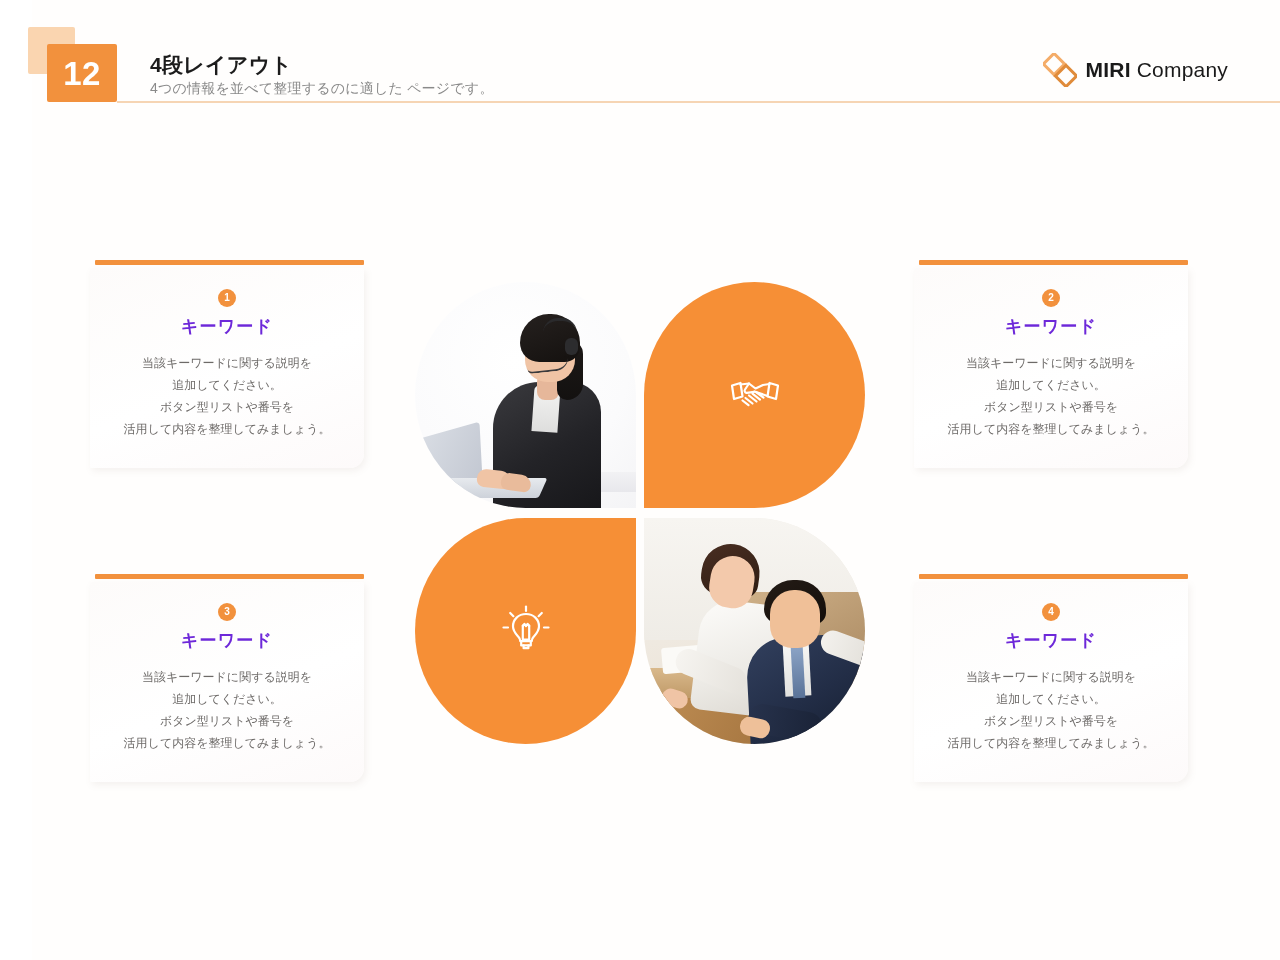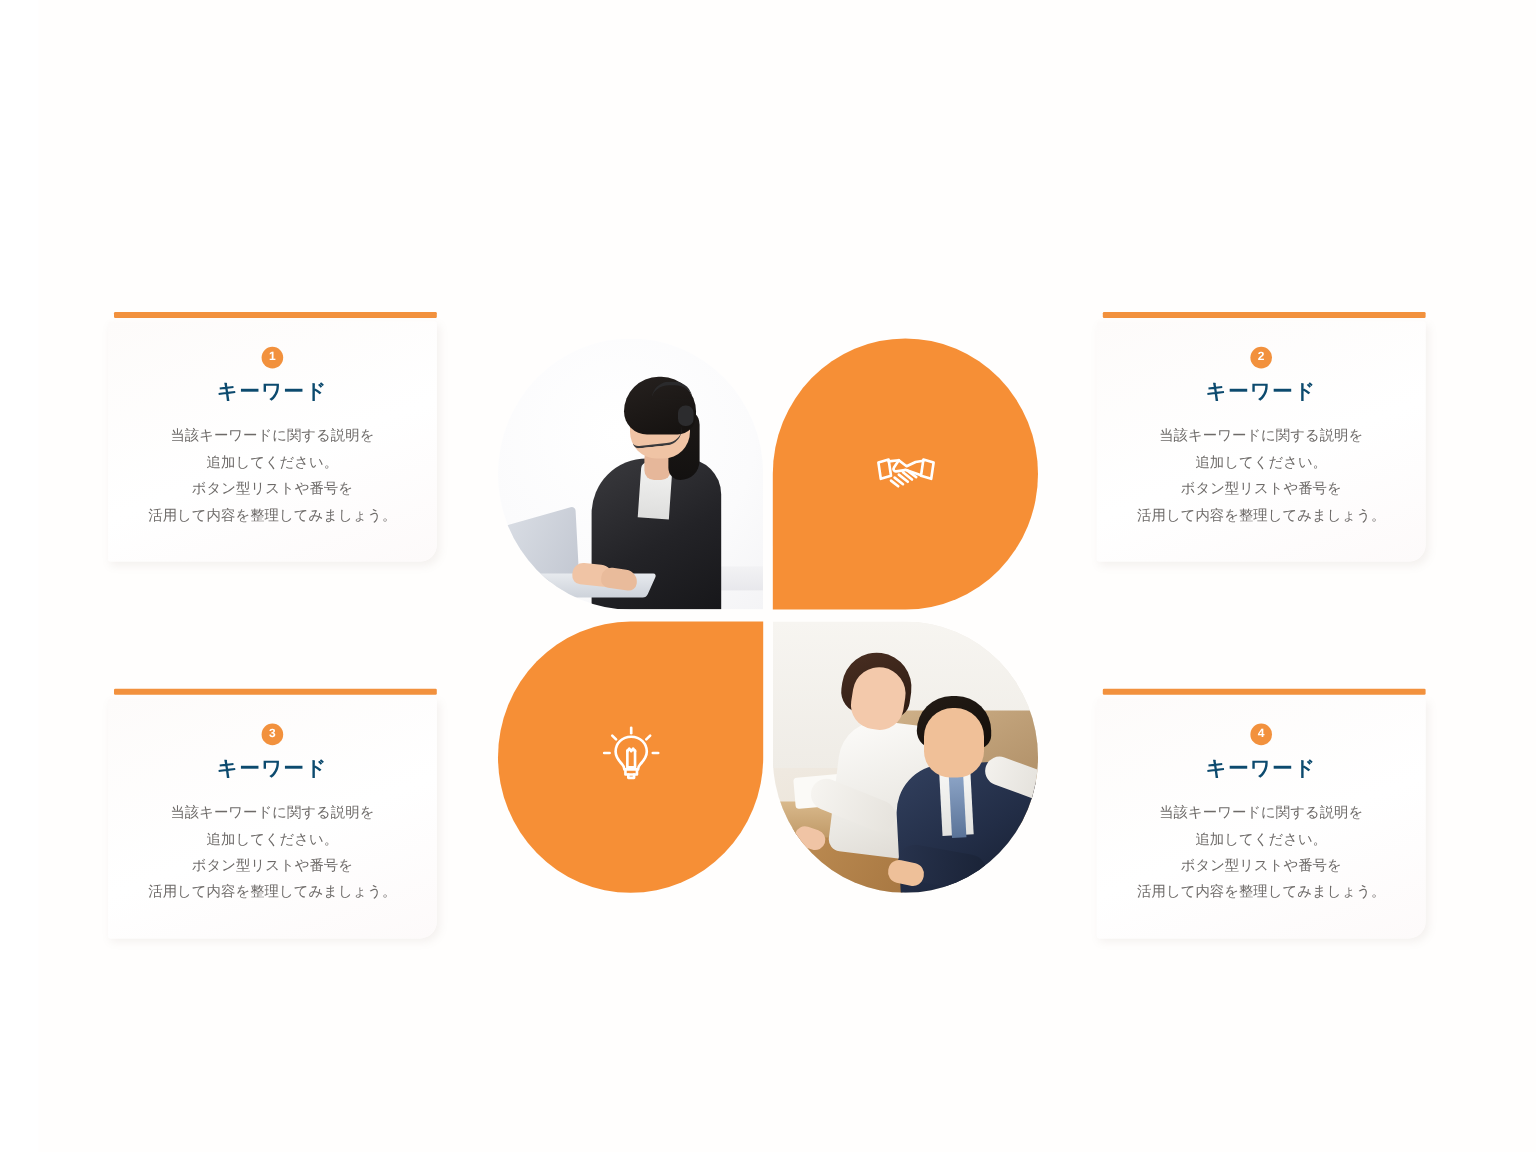--- a/index.html
+++ b/index.html
@@ -144,21 +144,21 @@
     justify-content: center;
     line-height: 1;
   }
   .card-title {
     position: absolute;
     left: 0; top: 55px;
     width: 274px;
     text-align: center;
     font-size: 17px;
     font-weight: bold;
-    color: #0c4a6e;
+    color: #6d28d9;
     letter-spacing: 1.2px;
   }
   .card-desc {
     position: absolute;
     left: 0; top: 92px;
     width: 274px;
     text-align: center;
     font-size: 12px;
     color: #6d6a68;
     line-height: 22px;
@@ -428,20 +428,41 @@
     border-radius: 13px;
     transform: rotate(20deg);
   }
 </style>
 </head>
 <body>
 
 <div class="slide">
   <div class="slide-field"></div>
 
+  <div class="header">
+    <div class="num-shadow-square"></div>
+    <div class="num-box">
+      <span>12</span>
+    </div>
+    <div class="header-title">4段レイアウト</div>
+    <div class="header-sub">4つの情報を並べて整理するのに適した ページです。</div>
+    <div class="header-rule"></div>
+
+    <div class="logo">
+      <span class="logo-mark">
+        <svg width="34" height="34" viewBox="0 0 34 34">
+          <rect x="3.5" y="3.5" width="15" height="15" transform="rotate(45 11 11)" fill="none" stroke="#f4ac68" stroke-width="3"></rect>
+          <rect x="15.5" y="15.5" width="15" height="15" transform="rotate(45 23 23)" fill="none" stroke="#e08b3a" stroke-width="3"></rect>
+        </svg>
+      </span>
+      <span class="logo-text">
+        <span class="brand">MIRI</span><span class="suffix"> Company</span>
+      </span>
+    </div>
+  </div>
 
   <div class="petals">
 
     <div class="petal petal-tl">
       <div class="photo">
         <div class="p1-bg"></div>
         <div class="p1-deskline"></div>
         <div class="p1-laptop-screen"></div>
         <div class="p1-torso"></div>
         <div class="p1-shirt"></div>

